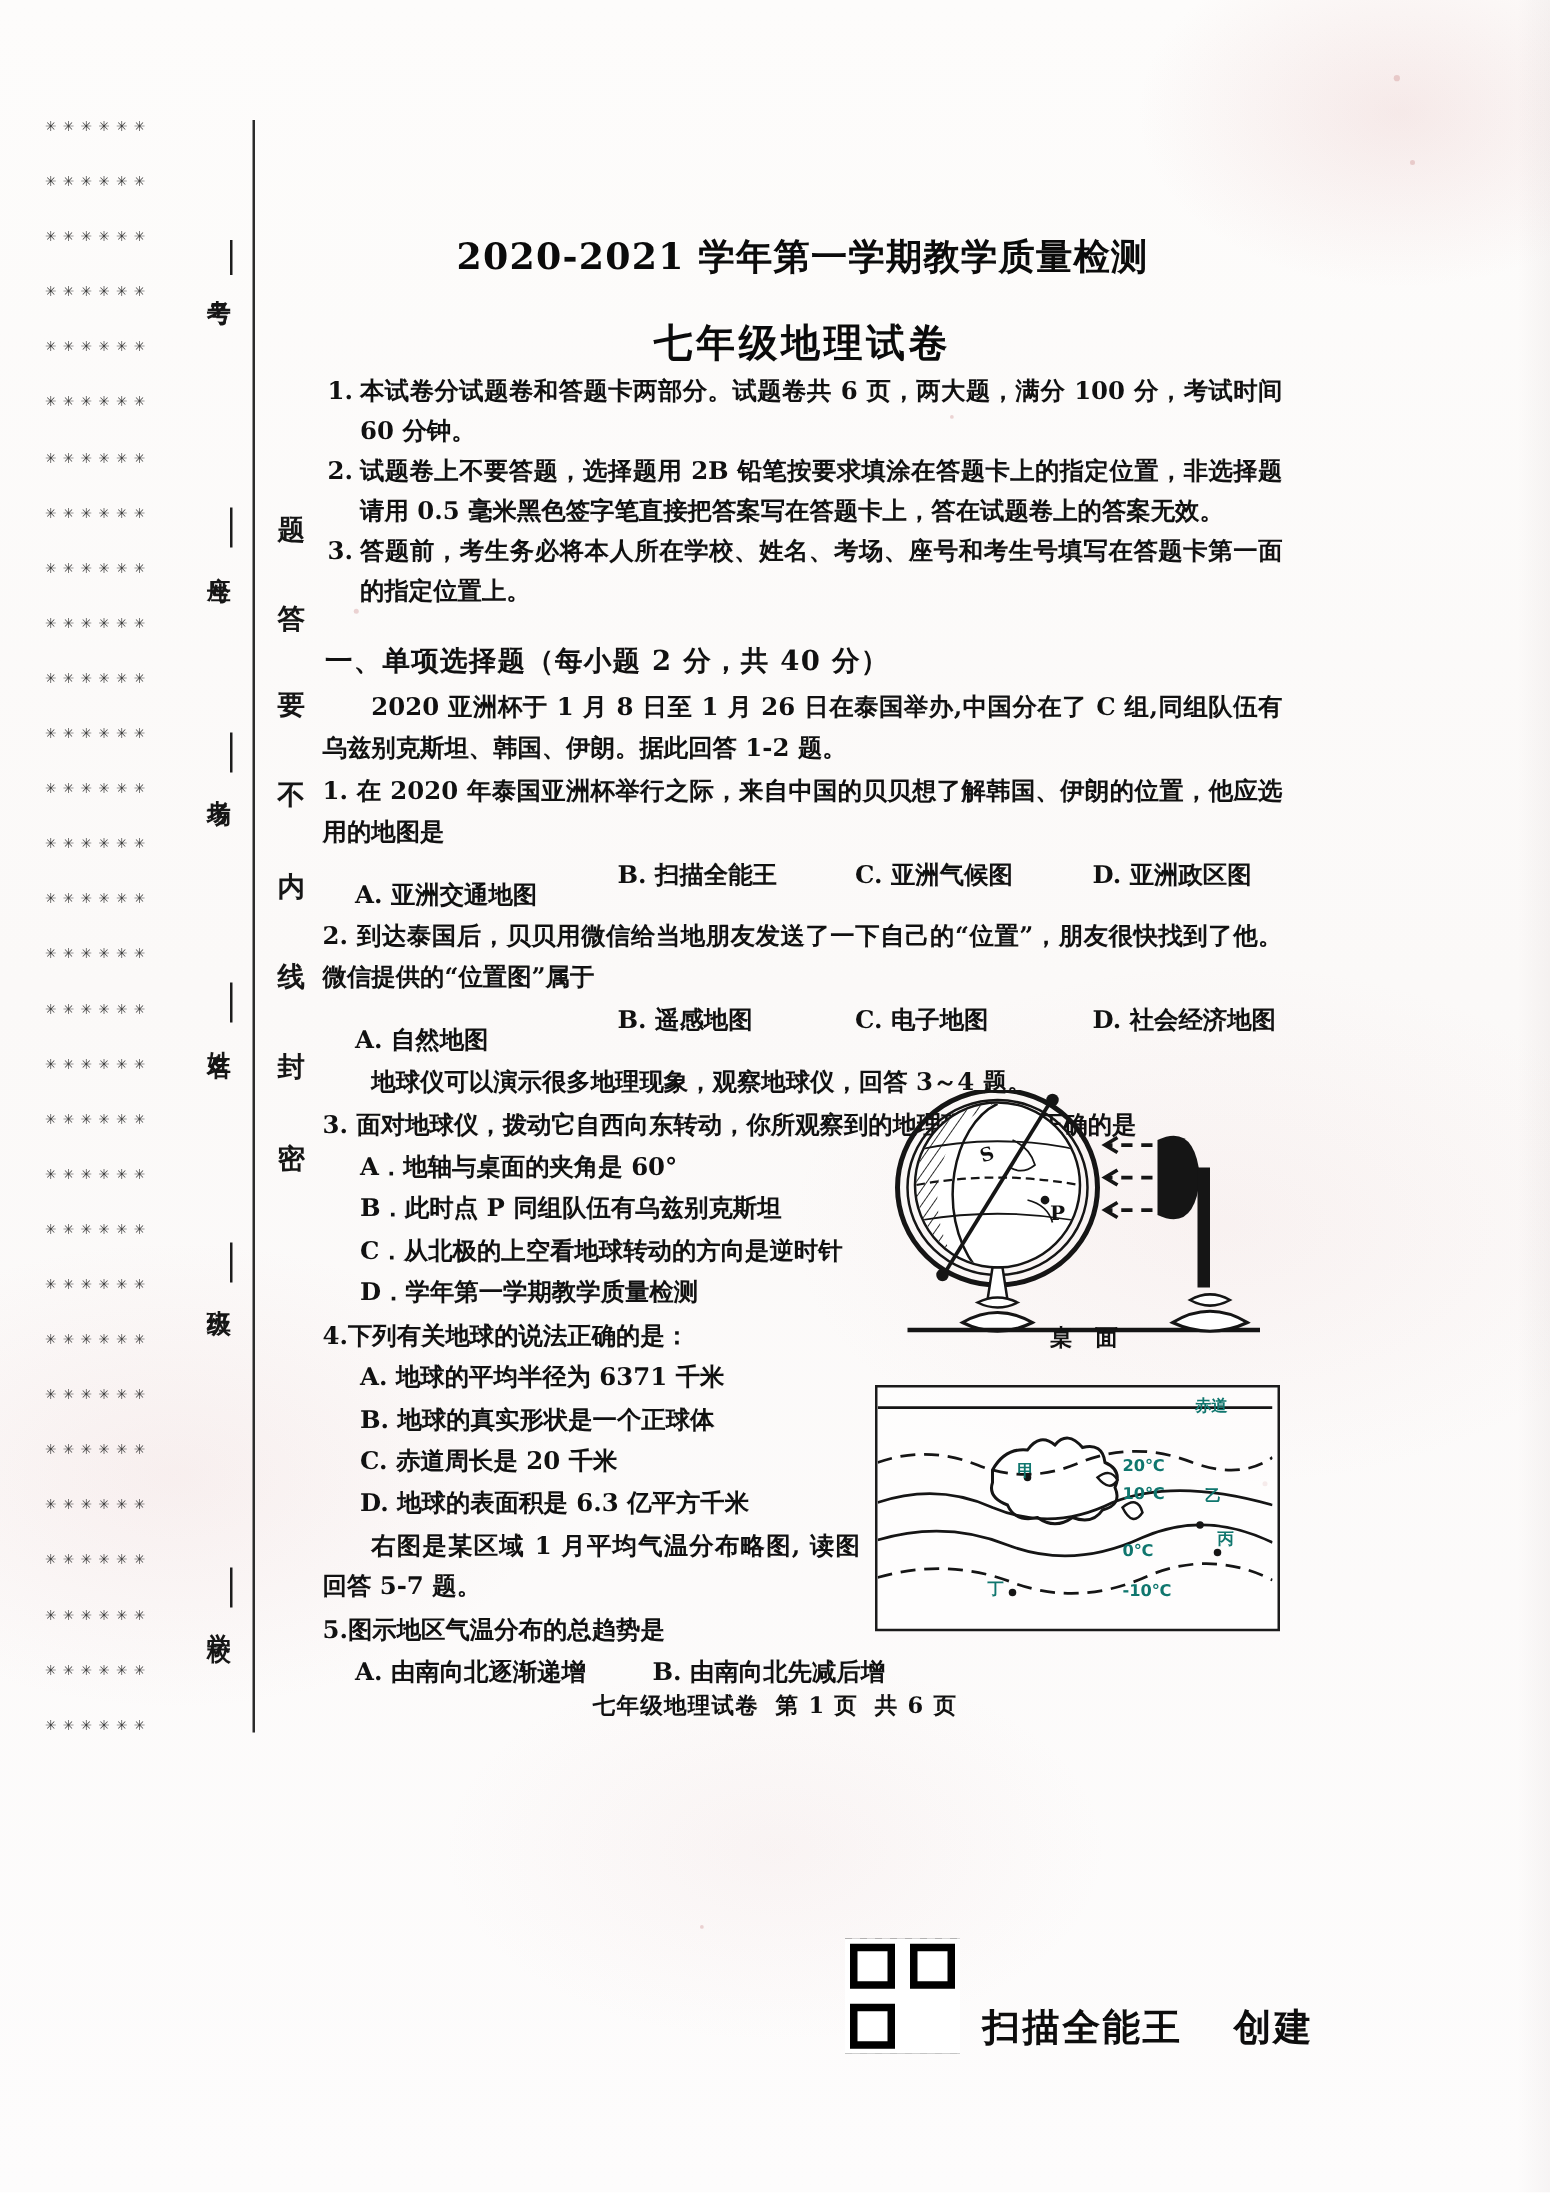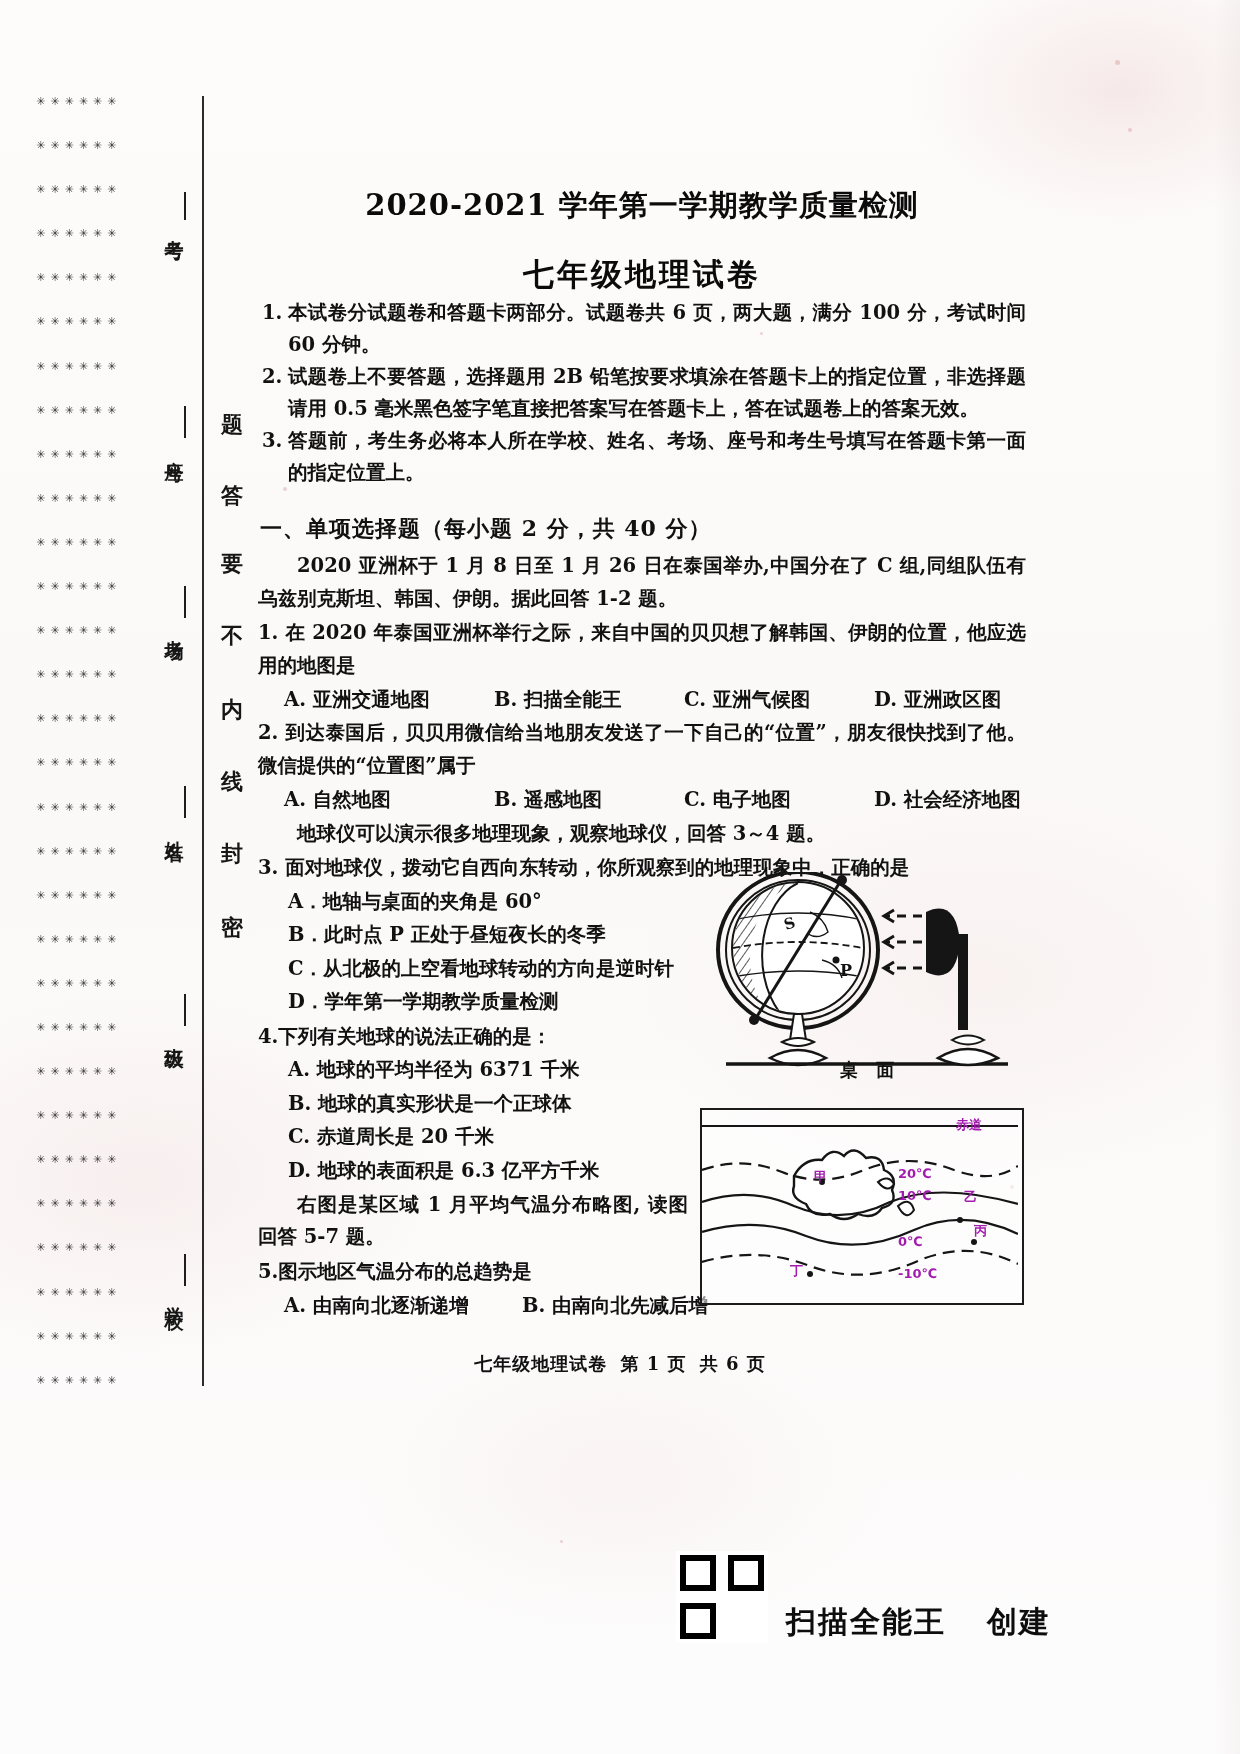--- a/index.html
+++ b/index.html
@@ -166,21 +166,21 @@
     font-size: 19.5px;
     line-height: 1.62;
     font-weight: bold;
     margin: 2px 0 0 0;
     display: flex;
     padding-left: 26px;
   }
   .opts-row .opt {
     white-space: nowrap;
   }
-  .opts-row.four .opt:nth-child(1) { width: 210px; }
+  .opts-row.four .opt:nth-child(1) { width: 210px; margin-top: 16px; }
   .opts-row.four .opt:nth-child(2) { width: 190px; }
   .opts-row.four .opt:nth-child(3) { width: 190px; }
   .opts-row.two .opt:nth-child(1) { width: 238px; }
   .opt-stack {
     font-size: 19.5px;
     line-height: 1.72;
     font-weight: bold;
     padding-left: 30px;
     margin: 0;
   }
@@ -204,21 +204,21 @@
     height: 193px;
     border: 2px solid #1b1b1b;
     background: rgba(255,255,255,0.55);
     overflow: hidden;
   }
   .map-label {
     position: absolute;
     font-size: 13px;
     font-weight: bold;
     font-family: "DejaVu Sans", sans-serif;
-    color: #a21caf;
+    color: #0f766e;
     white-space: nowrap;
   }
   .desk-label {
     position: absolute;
     left: 840px;
     top: 1058px;
     font-size: 18px;
     font-weight: bold;
     letter-spacing: 6px;
   }
@@ -404,21 +404,21 @@
     <span class="opt">A. 自然地图</span>
     <span class="opt">B. 遥感地图</span>
     <span class="opt">C. 电子地图</span>
     <span class="opt">D. 社会经济地图</span>
   </div>
 
   <div class="para">地球仪可以演示很多地理现象，观察地球仪，回答 3～4 题。</div>
 
   <div class="qline">3. 面对地球仪，拨动它自西向东转动，你所观察到的地理现象中，正确的是</div>
   <div class="opt-stack narrow-q">A．地轴与桌面的夹角是 60°</div>
-  <div class="opt-stack narrow-q">B．此时点 P 正处于昼短夜长的冬季</div>
+  <div class="opt-stack narrow-q">B．此时点 P 同组队伍有乌兹别克斯坦</div>
   <div class="opt-stack narrow-q">C．从北极的上空看地球转动的方向是逆时针</div>
   <div class="opt-stack narrow-q">D．学年第一学期教学质量检测</div>
 
   <div class="qline narrow-q">4.下列有关地球的说法正确的是：</div>
   <div class="opt-stack narrow-q">A. 地球的平均半径为 6371 千米</div>
   <div class="opt-stack narrow-q">B. 地球的真实形状是一个正球体</div>
   <div class="opt-stack narrow-q">C. 赤道周长是 20 千米</div>
   <div class="opt-stack narrow-q">D. 地球的表面积是 6.3 亿平方千米</div>
 
   <div class="para narrow-q">右图是某区域 1 月平均气温分布略图, 读图回答 5-7 题。</div>

